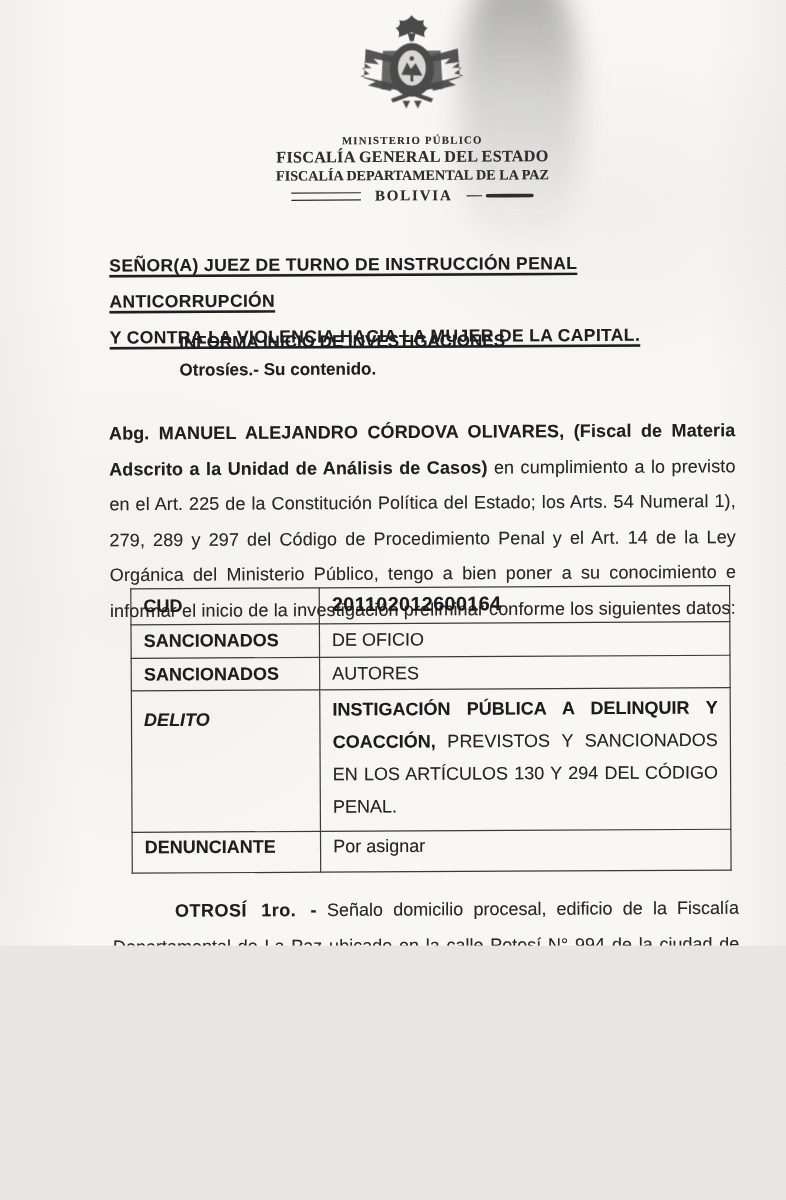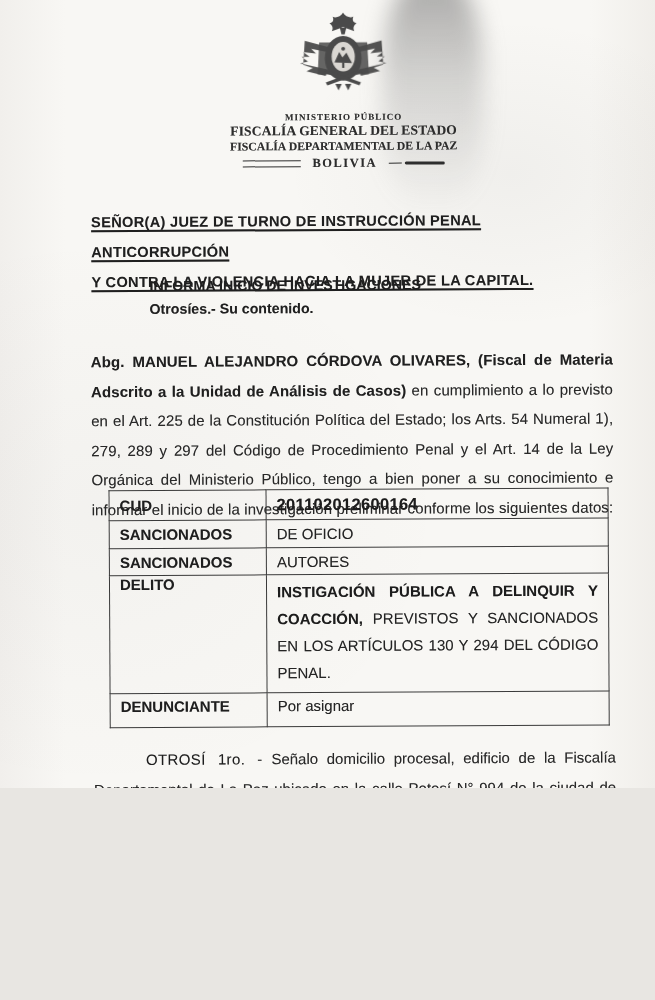--- a/index.html
+++ b/index.html
@@ -40,33 +40,33 @@
   
   .bodypar{position:absolute;left:91px;top:331px;width:522px;font-size:15px;line-height:29.5px;
     text-align:justify;letter-spacing:0.1px;}
   .bodypar b{font-weight:700;color:#1f1f1f;}
 
   
   .case-table{position:absolute;left:108px;top:489px;width:500px;border-collapse:collapse;
     font-size:15px;color:#242424;}
   .case-table td{border:1.6px solid #3a3a3a;padding:2px 10px;vertical-align:middle;}
   .case-table .lbl{font-weight:700;color:#1e1e1e;}
-  .case-table .top{vertical-align:top;padding-top:0;}
+  .case-table .top{vertical-align:top;padding-top:16px;font-style:italic;}
   .case-table .cud{font-weight:700;font-size:16.5px;letter-spacing:0.3px;color:#1c1c1c;}
   .case-table tr.r1 td{height:25px;}
   .case-table tr.r2 td{height:23px;}
   .case-table tr.r3 td{height:22px;}
   .case-table tr.r5 td{height:27px;vertical-align:top;padding-top:4px;}
   .val.delito{line-height:27px;text-align:justify;padding-top:3px;padding-bottom:6px;}
   .val.delito .b{font-weight:700;color:#1c1c1c;}
 
   
   .otrosi{position:absolute;left:92px;top:729px;width:522px;font-size:15px;line-height:29.5px;
     text-align:justify;text-indent:52px;}
-  .otrosi b{font-weight:400;letter-spacing:0.4px;color:#1e1e1e;word-spacing:3px;}
+  .otrosi b{font-weight:700;letter-spacing:0.4px;color:#1e1e1e;word-spacing:3px;}
 
   
   .dateline{position:absolute;left:90px;top:812px;width:575px;text-align:center;
     font-size:15.5px;font-weight:700;color:#1e1e1e;}
 
   
   .sig-svg{position:absolute;left:233px;top:893px;width:165px;height:102px;}
   .stamp{position:absolute;left:243px;top:949px;width:300px;text-align:center;
     transform:rotate(-12deg);color:#2c3c96;text-shadow:0 0 0.5px rgba(44,60,150,0.5);}
   .stamp .s1{font-family:"Liberation Serif",serif;font-style:italic;font-weight:600;font-size:12px;letter-spacing:0.3px;}

